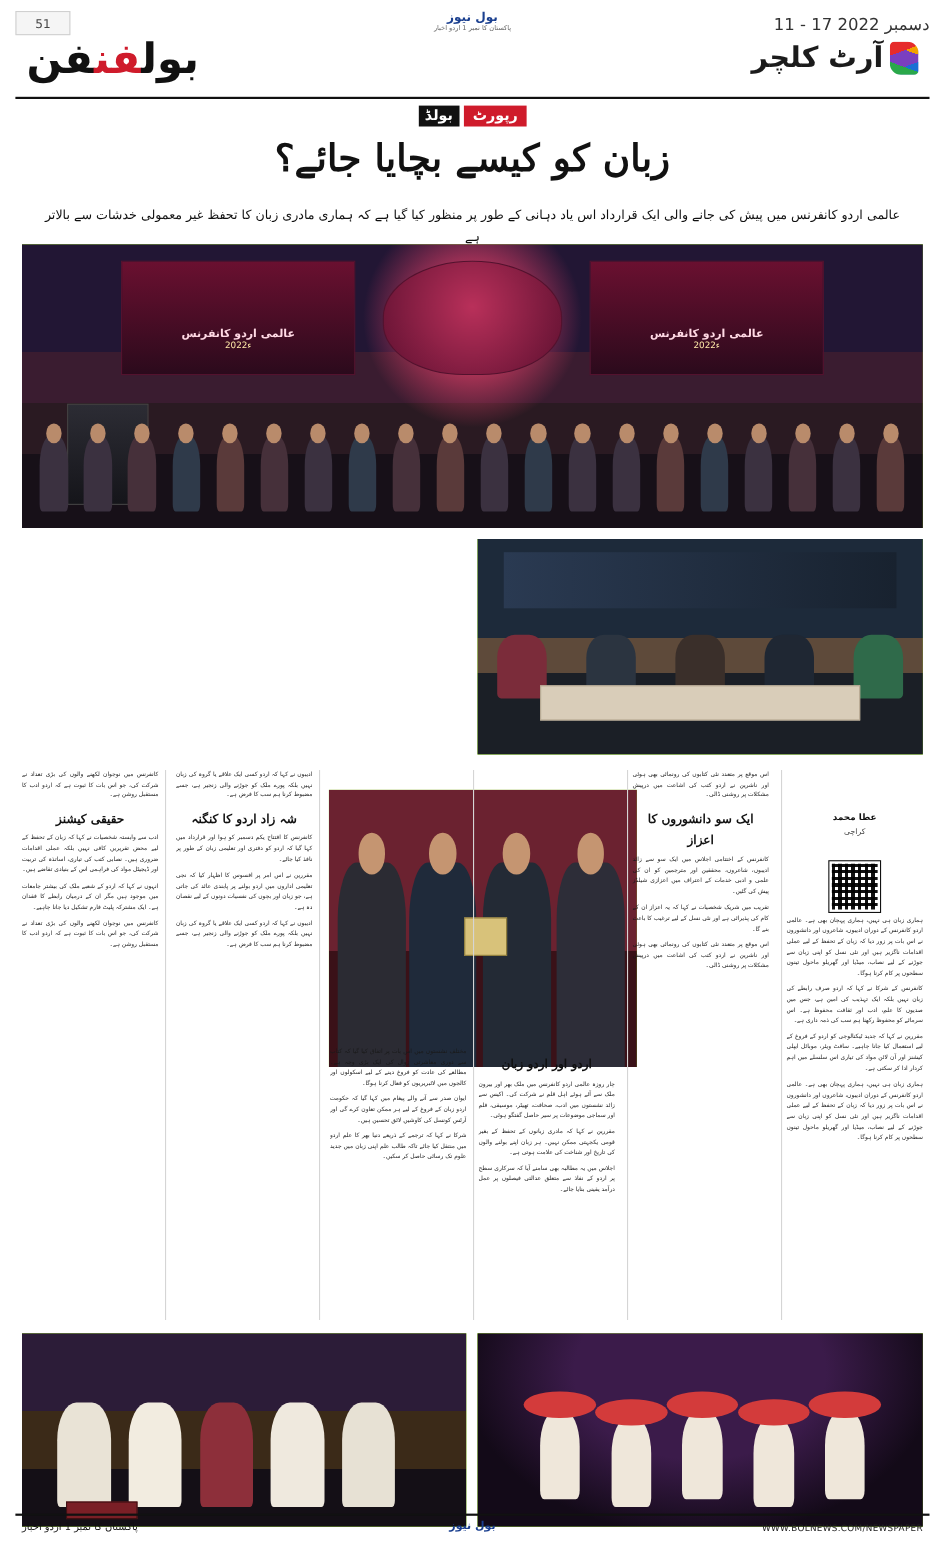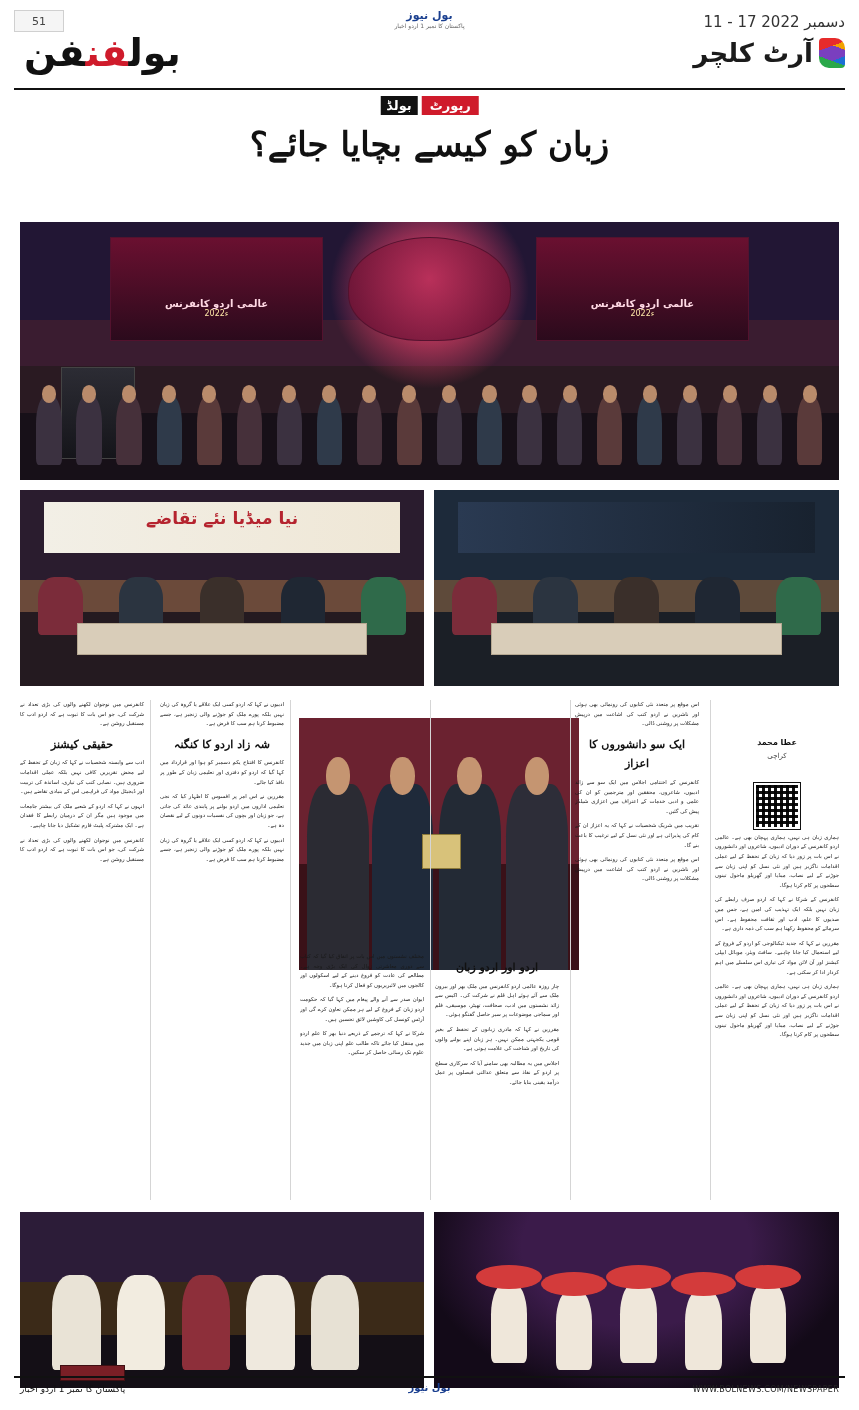--- a/index.html
+++ b/index.html
@@ -35,21 +35,21 @@
   }
   .top-center .logo-line {
     font-size: 11px; color: #1a3f8f; font-weight: bold; letter-spacing: .5px;
   }
   .top-center .tagline { font-size: 6px; color: #666; margin-top:1px; }
   .top-date {
     position: absolute; right: 0; top: 3px;
     font-size: 15px; color: #333;
   }
   
-  .masthead { position: absolute; top: 34px; left: 14px; right: 14px; height: 52px; }
+  .masthead { position: absolute; top: 34px; left: 14px; right: 24px; height: 52px; }
   .fun-logo {
     position: absolute; left: 10px; top: 0;
     font-size: 38px; font-weight: bold; color: #111;
     letter-spacing: -1px; line-height: 1;
     direction: rtl;
   }
   .fun-logo .accent { color: #cf1b2b; }
   .artculture {
     position: absolute; right: 0; top: 4px;
     display: flex; align-items: center; gap: 6px;
@@ -248,20 +248,21 @@
       <span class="ac-mark"></span>
     </div>
   </div>
   <div class="rule" style="top:88px;"></div>
 
   <div class="bold-report">
     <span class="br-blk">بولڈ</span>
     <span class="br-red">رپورٹ</span>
   </div>
   <div class="headline">زبان کو کیسے بچایا جائے؟</div>
+  <div class="subhead">عالمی اردو کانفرنس میں پیش کی جانے والی ایک قرارداد اس یاد دہانی کے طور پر منظور کیا گیا ہے کہ ہماری مادری زبان کا تحفظ غیر معمولی خدشات سے بالاتر ہے</div>
 
   <div class="photo" id="photo-main">
     <div class="stage-main">
       <div class="screen left">
         <div class="txt">عالمی اردو کانفرنس</div>
         <div class="yr">2022ء</div>
       </div>
       <div class="screen mid"></div>
       <div class="screen right">
         <div class="txt">عالمی اردو کانفرنس</div>
@@ -286,33 +287,20 @@
           <span class="person"></span>
         <span class="person"></span>
           <span class="person"></span>
           <span class="person"></span>
         <span class="person"></span>
           <span class="person"></span>
       </div>
     </div>
   </div>
 
-  <div class="photo" id="photo-left2">
-    <div class="panel-scene">
-      <div class="banner">نیا میڈیا نئے تقاضے</div>
-      <div class="seated">
-        <span></span>
-          <span></span>
-          <span></span>
-          <span></span>
-          <span></span>
-      </div>
-      <div class="table"></div>
-    </div>
-  </div>
   <div class="photo" id="photo-right2">
     <div class="panel-scene" style="background:linear-gradient(#1d2a3a 0 46%, #5e4a3a 46% 62%, #1b1f26 62% 100%);">
       <div class="banner" style="background:linear-gradient(90deg,#2a3a52,#18222f); color:#cfe0f5;"></div>
       <div class="seated">
         <span></span>
           <span></span>
           <span></span>
           <span></span>
           <span></span>
       </div>

